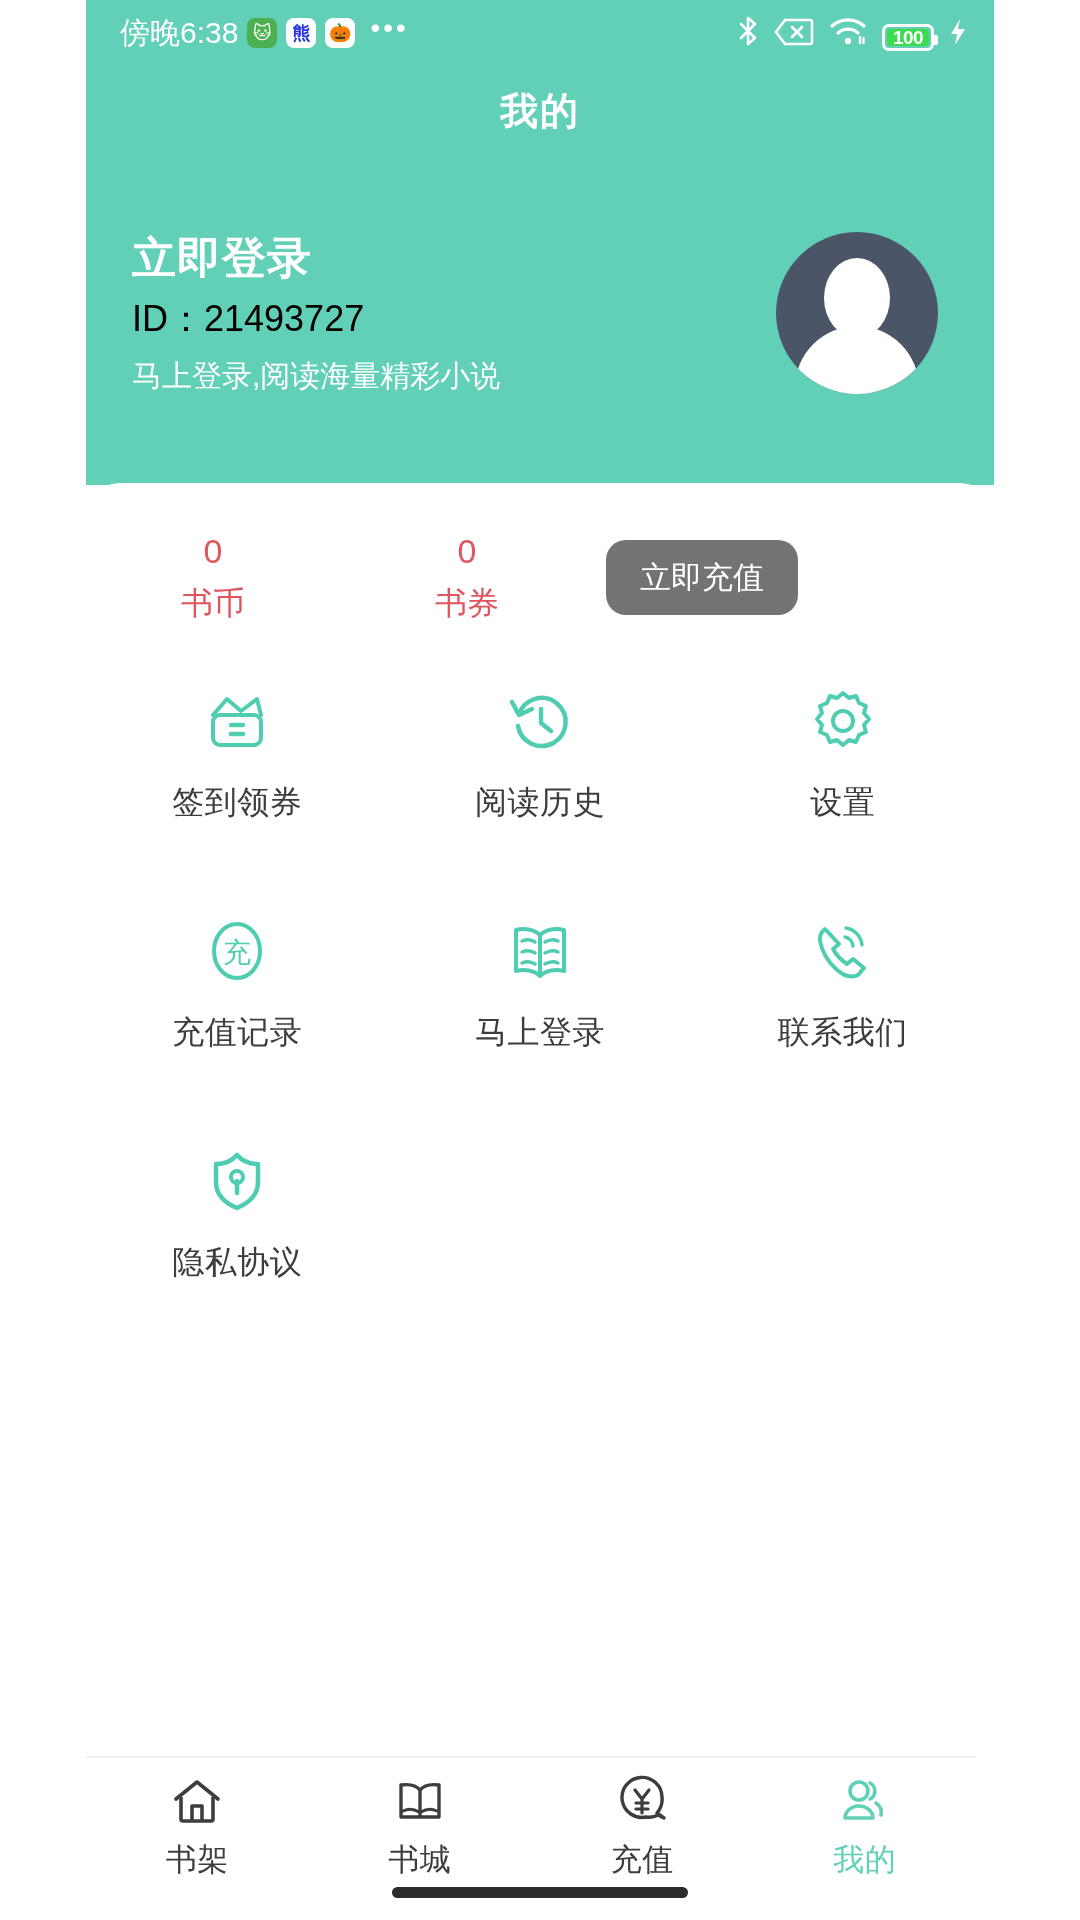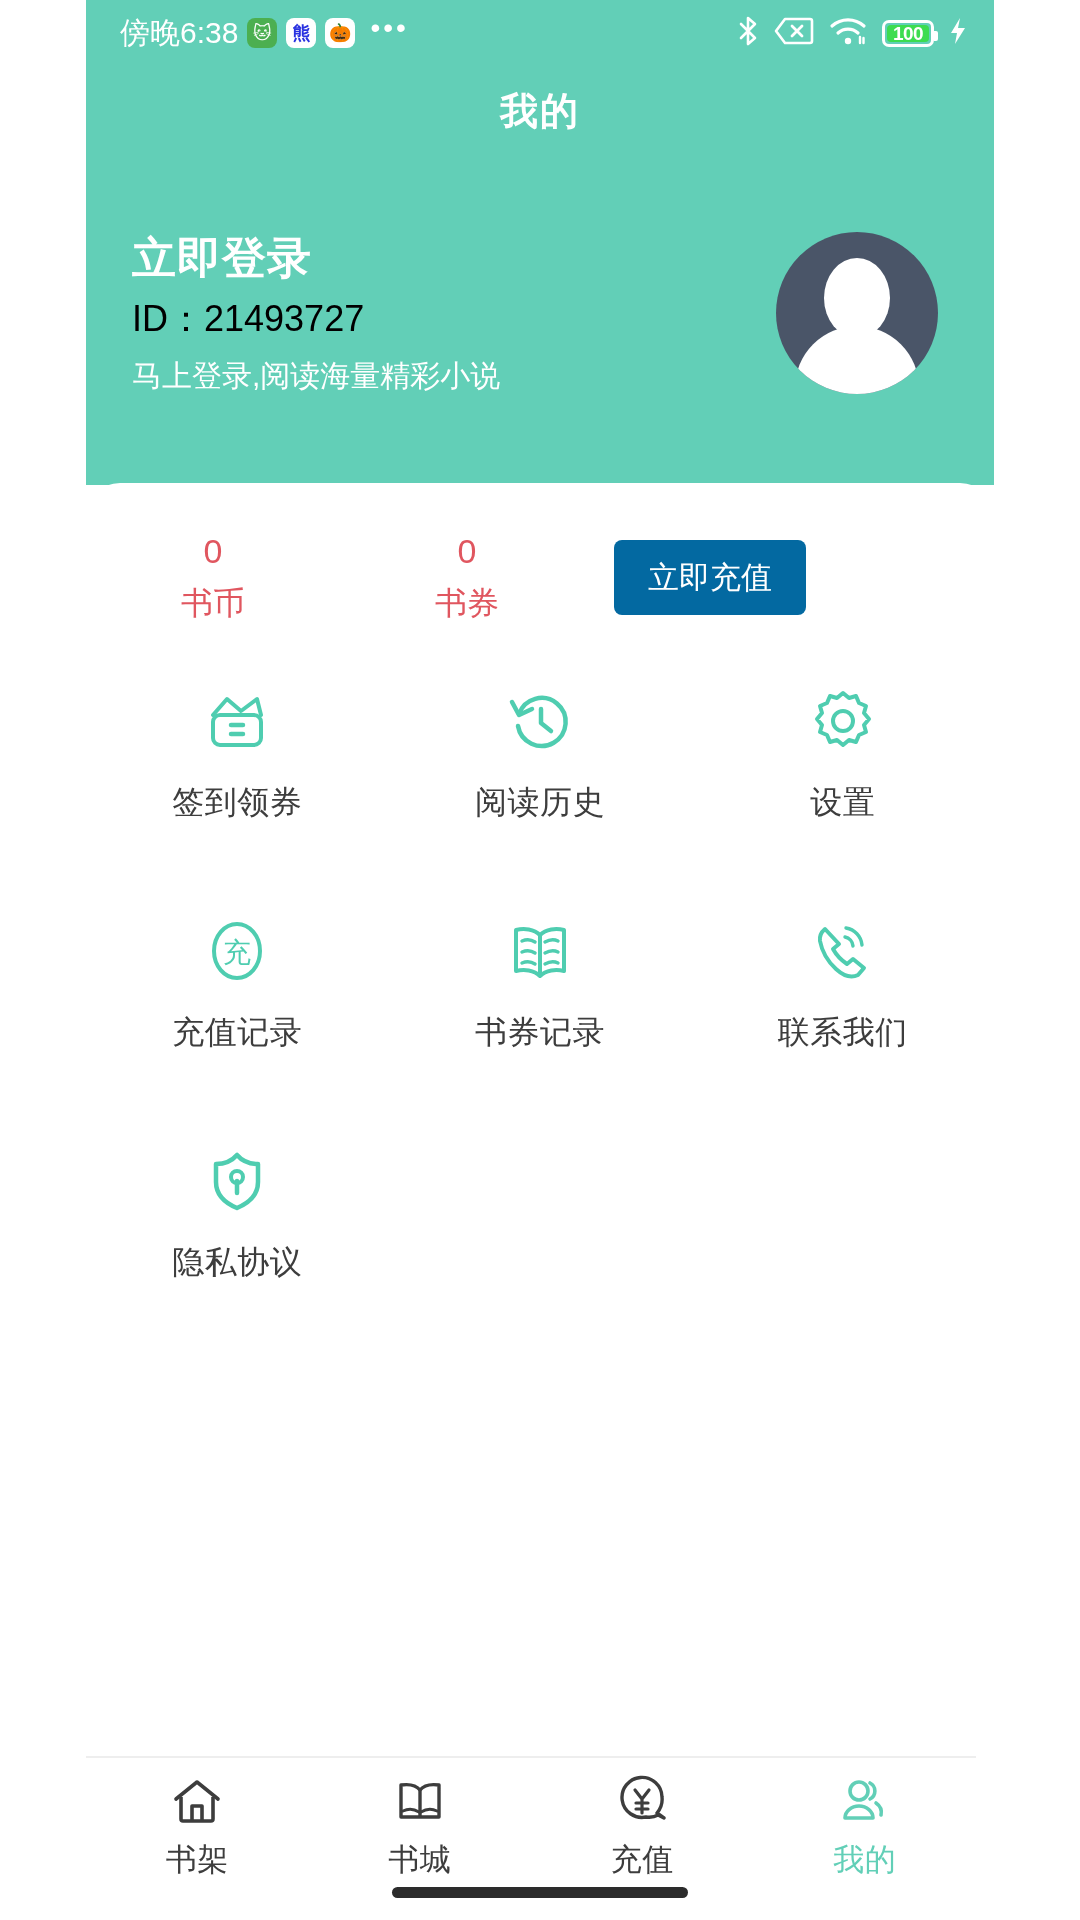--- a/index.html
+++ b/index.html
@@ -46,21 +46,21 @@
   .appicon.orange { background: #ffffff; }
   .appicon .gi {
     position: absolute; inset: 0; display: flex;
     align-items: center; justify-content: center;
     font-size: 18px; line-height: 1;
   }
   .dots {
     color: #ffffff; font-size: 28px; letter-spacing: 3px;
     margin-left: 6px; line-height: 1; padding-bottom: 10px;
   }
-  #status-right { margin-left: auto; display: flex; align-items: center; gap: 14px; }
+  #status-right { margin-left: auto; display: flex; align-items: flex-end; gap: 14px; }
   .sysicon { display: block; }
   #battery {
     width: 52px; height: 27px; border: 3px solid #ffffff; border-radius: 7px;
     position: relative; display: flex; align-items: center; justify-content: center;
   }
   #battery::after {
     content: ""; position: absolute; right: -7px; top: 8px;
     width: 4px; height: 10px; background: #ffffff; border-radius: 0 2px 2px 0;
   }
   #battery .fill {
@@ -123,24 +123,24 @@
   #balance-row {
     position: absolute; left: 0; right: 0; top: 24px; height: 140px;
     display: flex; align-items: center;
   }
   .balance-cell {
     width: 254px; text-align: center; color: #e0565f;
   }
   .balance-value { font-size: 34px; font-weight: 400; line-height: 1.1; }
   .balance-label { font-size: 32px; font-weight: 400; margin-top: 16px; line-height: 1.1; }
   #recharge-btn {
-    margin-left: 20px;
-    background: #0369a1; color: #ffffff;
+    margin-left: 12px;
+    background: #737373; color: #ffffff;
     font-size: 31px; font-weight: 500;
-    padding: 22px 34px; border: none; border-radius: 8px;
+    padding: 22px 34px; border: none; border-radius: 20px;
     font-family: inherit; line-height: 1;
   }
 
   
   #menu-grid {
     position: absolute; left: 0; right: 0; top: 182px;
     display: flex; flex-wrap: wrap;
   }
   .menu-item {
     width: 33.3333%; height: 230px;
@@ -310,21 +310,21 @@
       <div class="menu-item">
         <span class="menu-icon">
           <svg width="72" height="72" viewBox="0 0 72 72">
             <path d="M36 20 C30 14 20 13 12 15 V56 C20 54 30 55 36 61 C42 55 52 54 60 56 V15 C52 13 42 14 36 20 Z" fill="none" stroke="#4fcdb0" stroke-width="4" stroke-linejoin="round"></path>
             <path d="M36 20 V61" stroke="#4fcdb0" stroke-width="4"></path>
             <path d="M18 26 q7 -3 13 1 M41 27 q7 -4 13 -1" fill="none" stroke="#4fcdb0" stroke-width="3.4" stroke-linecap="round"></path>
             <path d="M18 37 q7 -3 13 1 M41 38 q7 -4 13 -1" fill="none" stroke="#4fcdb0" stroke-width="3.4" stroke-linecap="round"></path>
             <path d="M18 48 q7 -3 13 1 M41 49 q7 -4 13 -1" fill="none" stroke="#4fcdb0" stroke-width="3.4" stroke-linecap="round"></path>
           </svg>
         </span>
-        <span class="menu-label">书券记录</span>
+        <span class="menu-label">马上登录</span>
       </div>
 
       <div class="menu-item">
         <span class="menu-icon">
           <svg width="72" height="72" viewBox="0 0 72 72">
             <path d="M18 14 q-6 5 -5 12 3 16 16 28 12 11 22 6 l6 -7 -11 -9 -6 5 q-9 -6 -14 -15 l6 -5 Z" fill="none" stroke="#4fcdb0" stroke-width="4" stroke-linejoin="round"></path>
             <path d="M38 22 a10 10 0 0 1 8 9" fill="none" stroke="#4fcdb0" stroke-width="3.4" stroke-linecap="round"></path>
             <path d="M39 13 a19 19 0 0 1 16 17" fill="none" stroke="#4fcdb0" stroke-width="3.4" stroke-linecap="round"></path>
           </svg>
         </span>

